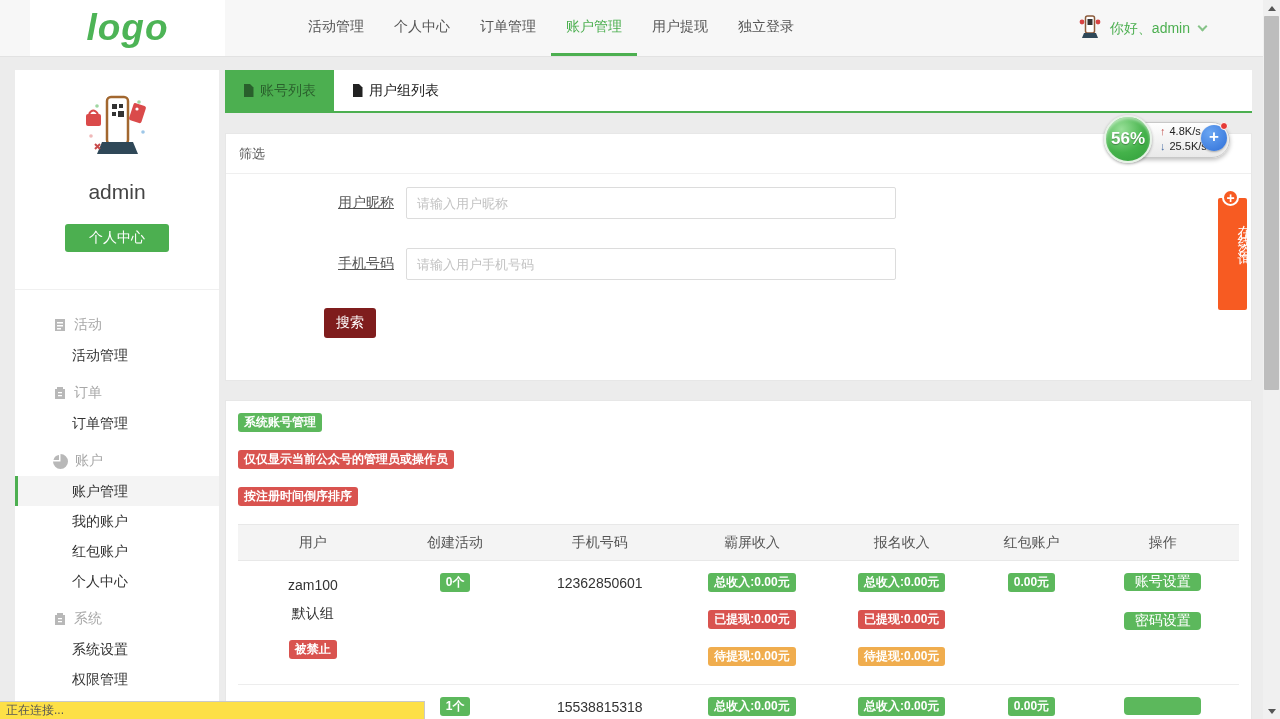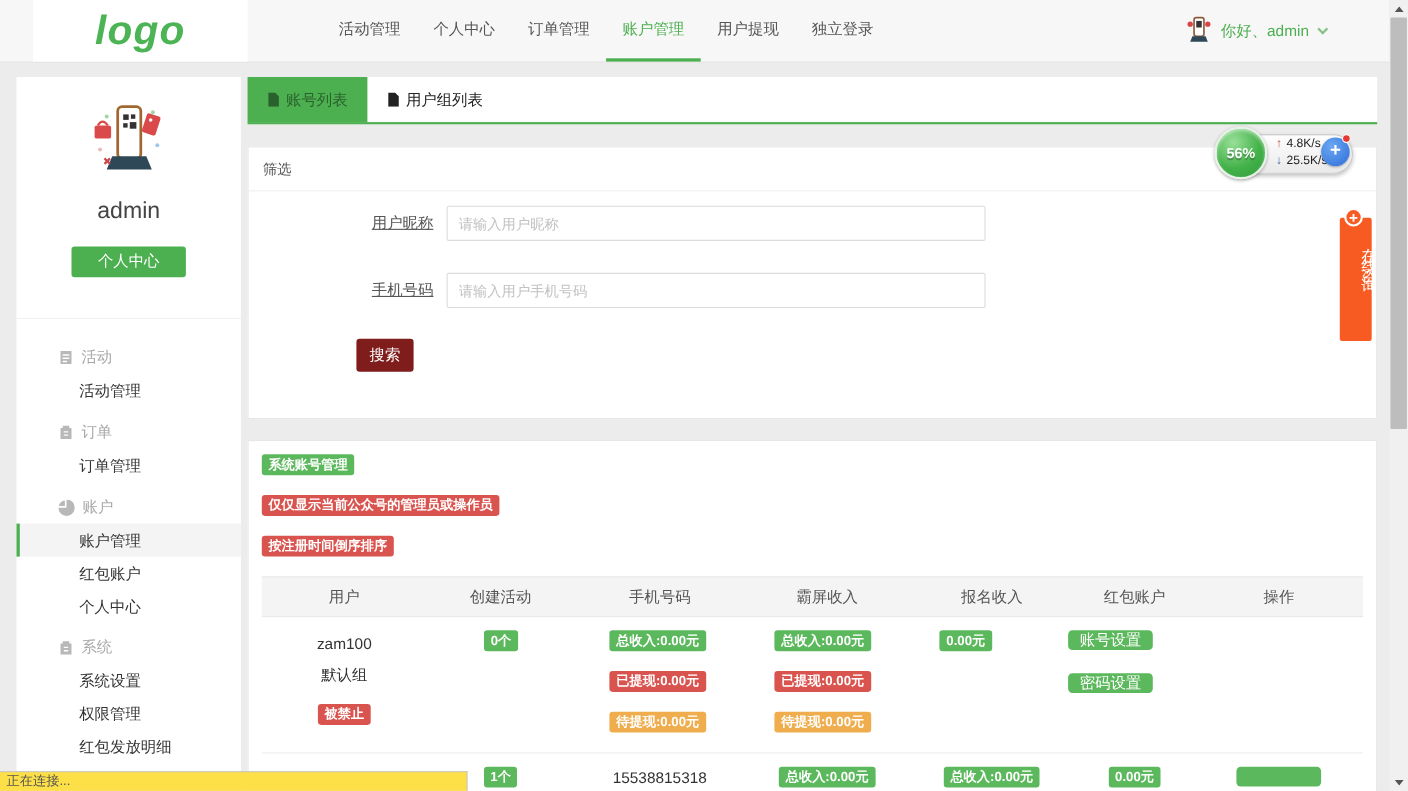--- a/index.html
+++ b/index.html
@@ -139,21 +139,21 @@
     position:absolute; left:12px; top:7px; width:114px; height:36px;
     background:linear-gradient(#fefefe,#e9e9e9); border:1px solid #c8c8c8; border-radius:18px;
     box-shadow:0 2px 4px rgba(0,0,0,0.25);
   }
   .speed-ball {
     position:absolute; left:0; top:0; width:48px; height:48px; border-radius:50%;
     background:radial-gradient(circle at 35% 28%, #98e098, #44b24a 55%, #2f9c39);
     border:2px solid #e6f2e6;
     box-shadow:0 1px 3px rgba(0,0,0,0.35), inset 0 2px 3px rgba(255,255,255,0.5);
     display:flex; align-items:center; justify-content:center;
-    color:#fff; font-size:13px; font-weight:bold; text-shadow:0 1px 1px rgba(0,0,0,0.3);
+    color:#fff; font-size:17px; font-weight:bold; text-shadow:0 1px 1px rgba(0,0,0,0.3);
   }
   .speed-rates { position:absolute; left:56px; top:9px; font-size:11px; color:#222; line-height:15px; white-space:nowrap; }
   .rate-line { display:flex; gap:4px; align-items:center; }
   .arrow-up { color:#c0504d; font-size:11px; } .arrow-down { color:#4a6fa5; font-size:11px; }
   .plus-circle {
     position:absolute; right:3px; top:10px; width:26px; height:26px; border-radius:50%;
     background:radial-gradient(circle at 35% 30%, #6aa6f2, #2f6fd8);
     color:#fff; font-size:17px; font-weight:bold; line-height:24px; text-align:center;
     box-shadow:0 1px 2px rgba(0,0,0,0.3); cursor:pointer;
   }
@@ -258,20 +258,21 @@
     <div class="menu-item">订单管理</div>
 
     <div class="menu-section">
       <svg class="icon-gray" width="15" height="15" viewBox="0 0 15 15">
           <path d="M7.5 0 A7.5 7.5 0 1 1 0 7.5 L7.5 7.5 Z"></path>
           <path d="M6 1 A6.5 6.5 0 0 0 0.5 6 L6 6 Z"></path>
         </svg>
       <span>账户</span>
     </div>
     <div class="menu-item active">账户管理</div>
+    <div class="menu-item">我的账户</div>
     <div class="menu-item">红包账户</div>
     <div class="menu-item">个人中心</div>
 
     <div class="menu-section">
       <svg class="icon-gray" width="14" height="14" viewBox="0 0 14 14">
           <path d="M4 1 h6 v2 h2 v10 h-10 v-10 h2 z M5 6 h4 v1.2 h-4 z M5 9 h4 v1.2 h-4 z" fill-rule="evenodd"></path>
         </svg>
       <span>系统</span>
     </div>
     <div class="menu-item">系统设置</div>
@@ -329,20 +330,23 @@
 
       <div class="t-row">
         <div class="col c1">
           <span class="user-name">zam100</span>
           <span class="user-group">默认组</span>
           <span class="cell-badge bg-red user-status">被禁止</span>
         </div>
         <div class="col c2">
           <span class="cell-badge bg-green">0个</span>
         </div>
+        <div class="col c3">
+          <span style="margin-top:2px;">12362850601</span>
+        </div>
         <div class="col c4 stack18">
           <span class="cell-badge bg-green">总收入:0.00元</span>
           <span class="cell-badge bg-red">已提现:0.00元</span>
           <span class="cell-badge bg-orange">待提现:0.00元</span>
         </div>
         <div class="col c5 stack18">
           <span class="cell-badge bg-green">总收入:0.00元</span>
           <span class="cell-badge bg-red">已提现:0.00元</span>
           <span class="cell-badge bg-orange">待提现:0.00元</span>
         </div>

